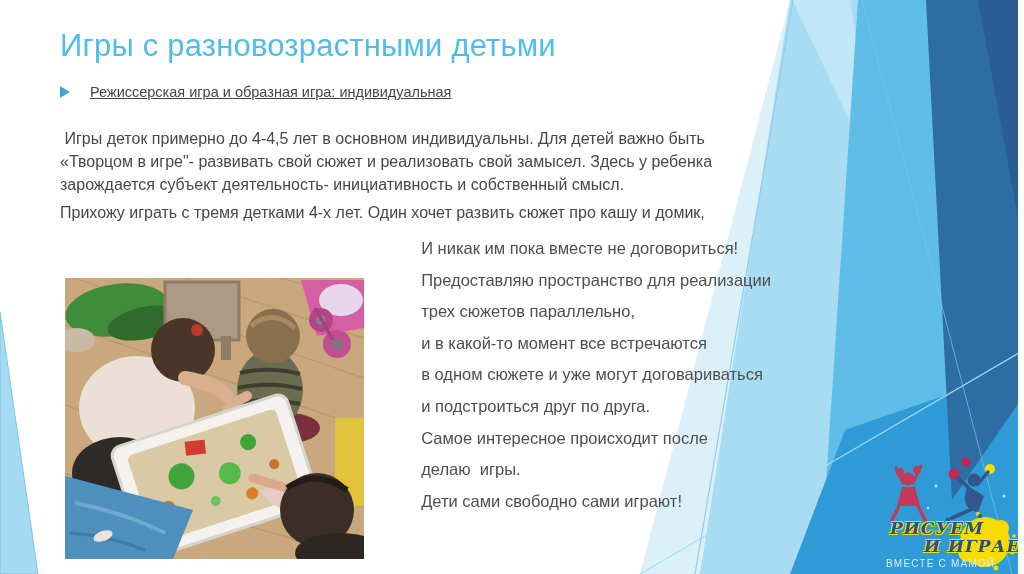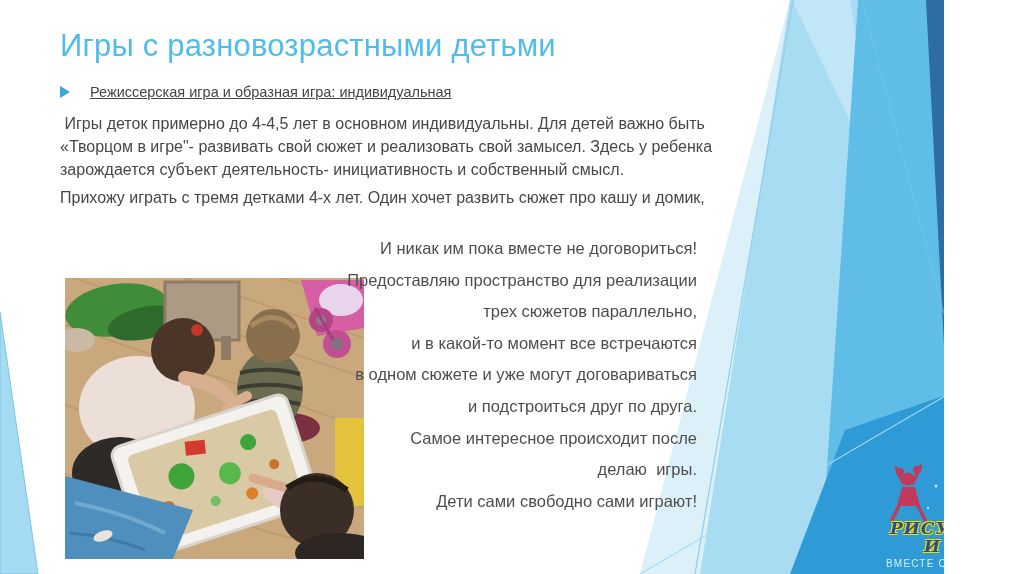--- a/index.html
+++ b/index.html
@@ -5,21 +5,21 @@
   * { margin: 0; padding: 0; box-sizing: border-box; }
   html, body { width: 1024px; height: 574px; }
   body {
     font-family: "Liberation Sans", "DejaVu Sans", sans-serif;
     background: #ffffff;
     overflow: hidden;
     position: relative;
   }
   .slide {
     position: absolute; inset: 0;
-    width: 944px; height: 574px;
+    width: 1018px; height: 574px;
     background: #ffffff;
     overflow: hidden;
   }
   .bg-svg { position: absolute; inset: 0; z-index: 0; }
   .title {
     position: absolute; left: 60px; top: 28px;
     font-size: 31px; font-weight: 400; letter-spacing: 0.2px;
     color: #4FBCE9; z-index: 2; white-space: pre;
   }
   .bullet-row {
@@ -29,28 +29,28 @@
   .bullet-tri {
     width: 0; height: 0;
     border-left: 10px solid #3FA6DA;
     border-top: 6px solid transparent;
     border-bottom: 6px solid transparent;
     margin-right: 20px;
   }
   .bullet-label { font-size: 14.5px; color: #454545; white-space: pre; text-decoration: underline; }
   .para {
     position: absolute; left: 60px; z-index: 2;
-    font-size: 16px; line-height: 23px; color: #474747;
+    font-size: 16px; line-height: 23px; color: #474747; margin-top: 15px;
   }
   .para .line { white-space: pre; }
   .para1 { top: 112px; }
   .para2 { top: 186px; }
   .right-block {
     position: absolute; right: 247px; top: 233px; z-index: 2;
-    text-align: right; font-size: 16.5px; line-height: 31.6px; color: #4e4e4e;
+    text-align: left; font-size: 16.5px; line-height: 31.6px; color: #4e4e4e;
   }
   .right-block .line { white-space: pre; }
   .photo {
     position: absolute; left: 65px; top: 278px;
     width: 299px; height: 281px; z-index: 1;
     overflow: hidden;
   }
   .logo {
     position: absolute; left: 884px; top: 456px;
     width: 136px; height: 120px; z-index: 3;

